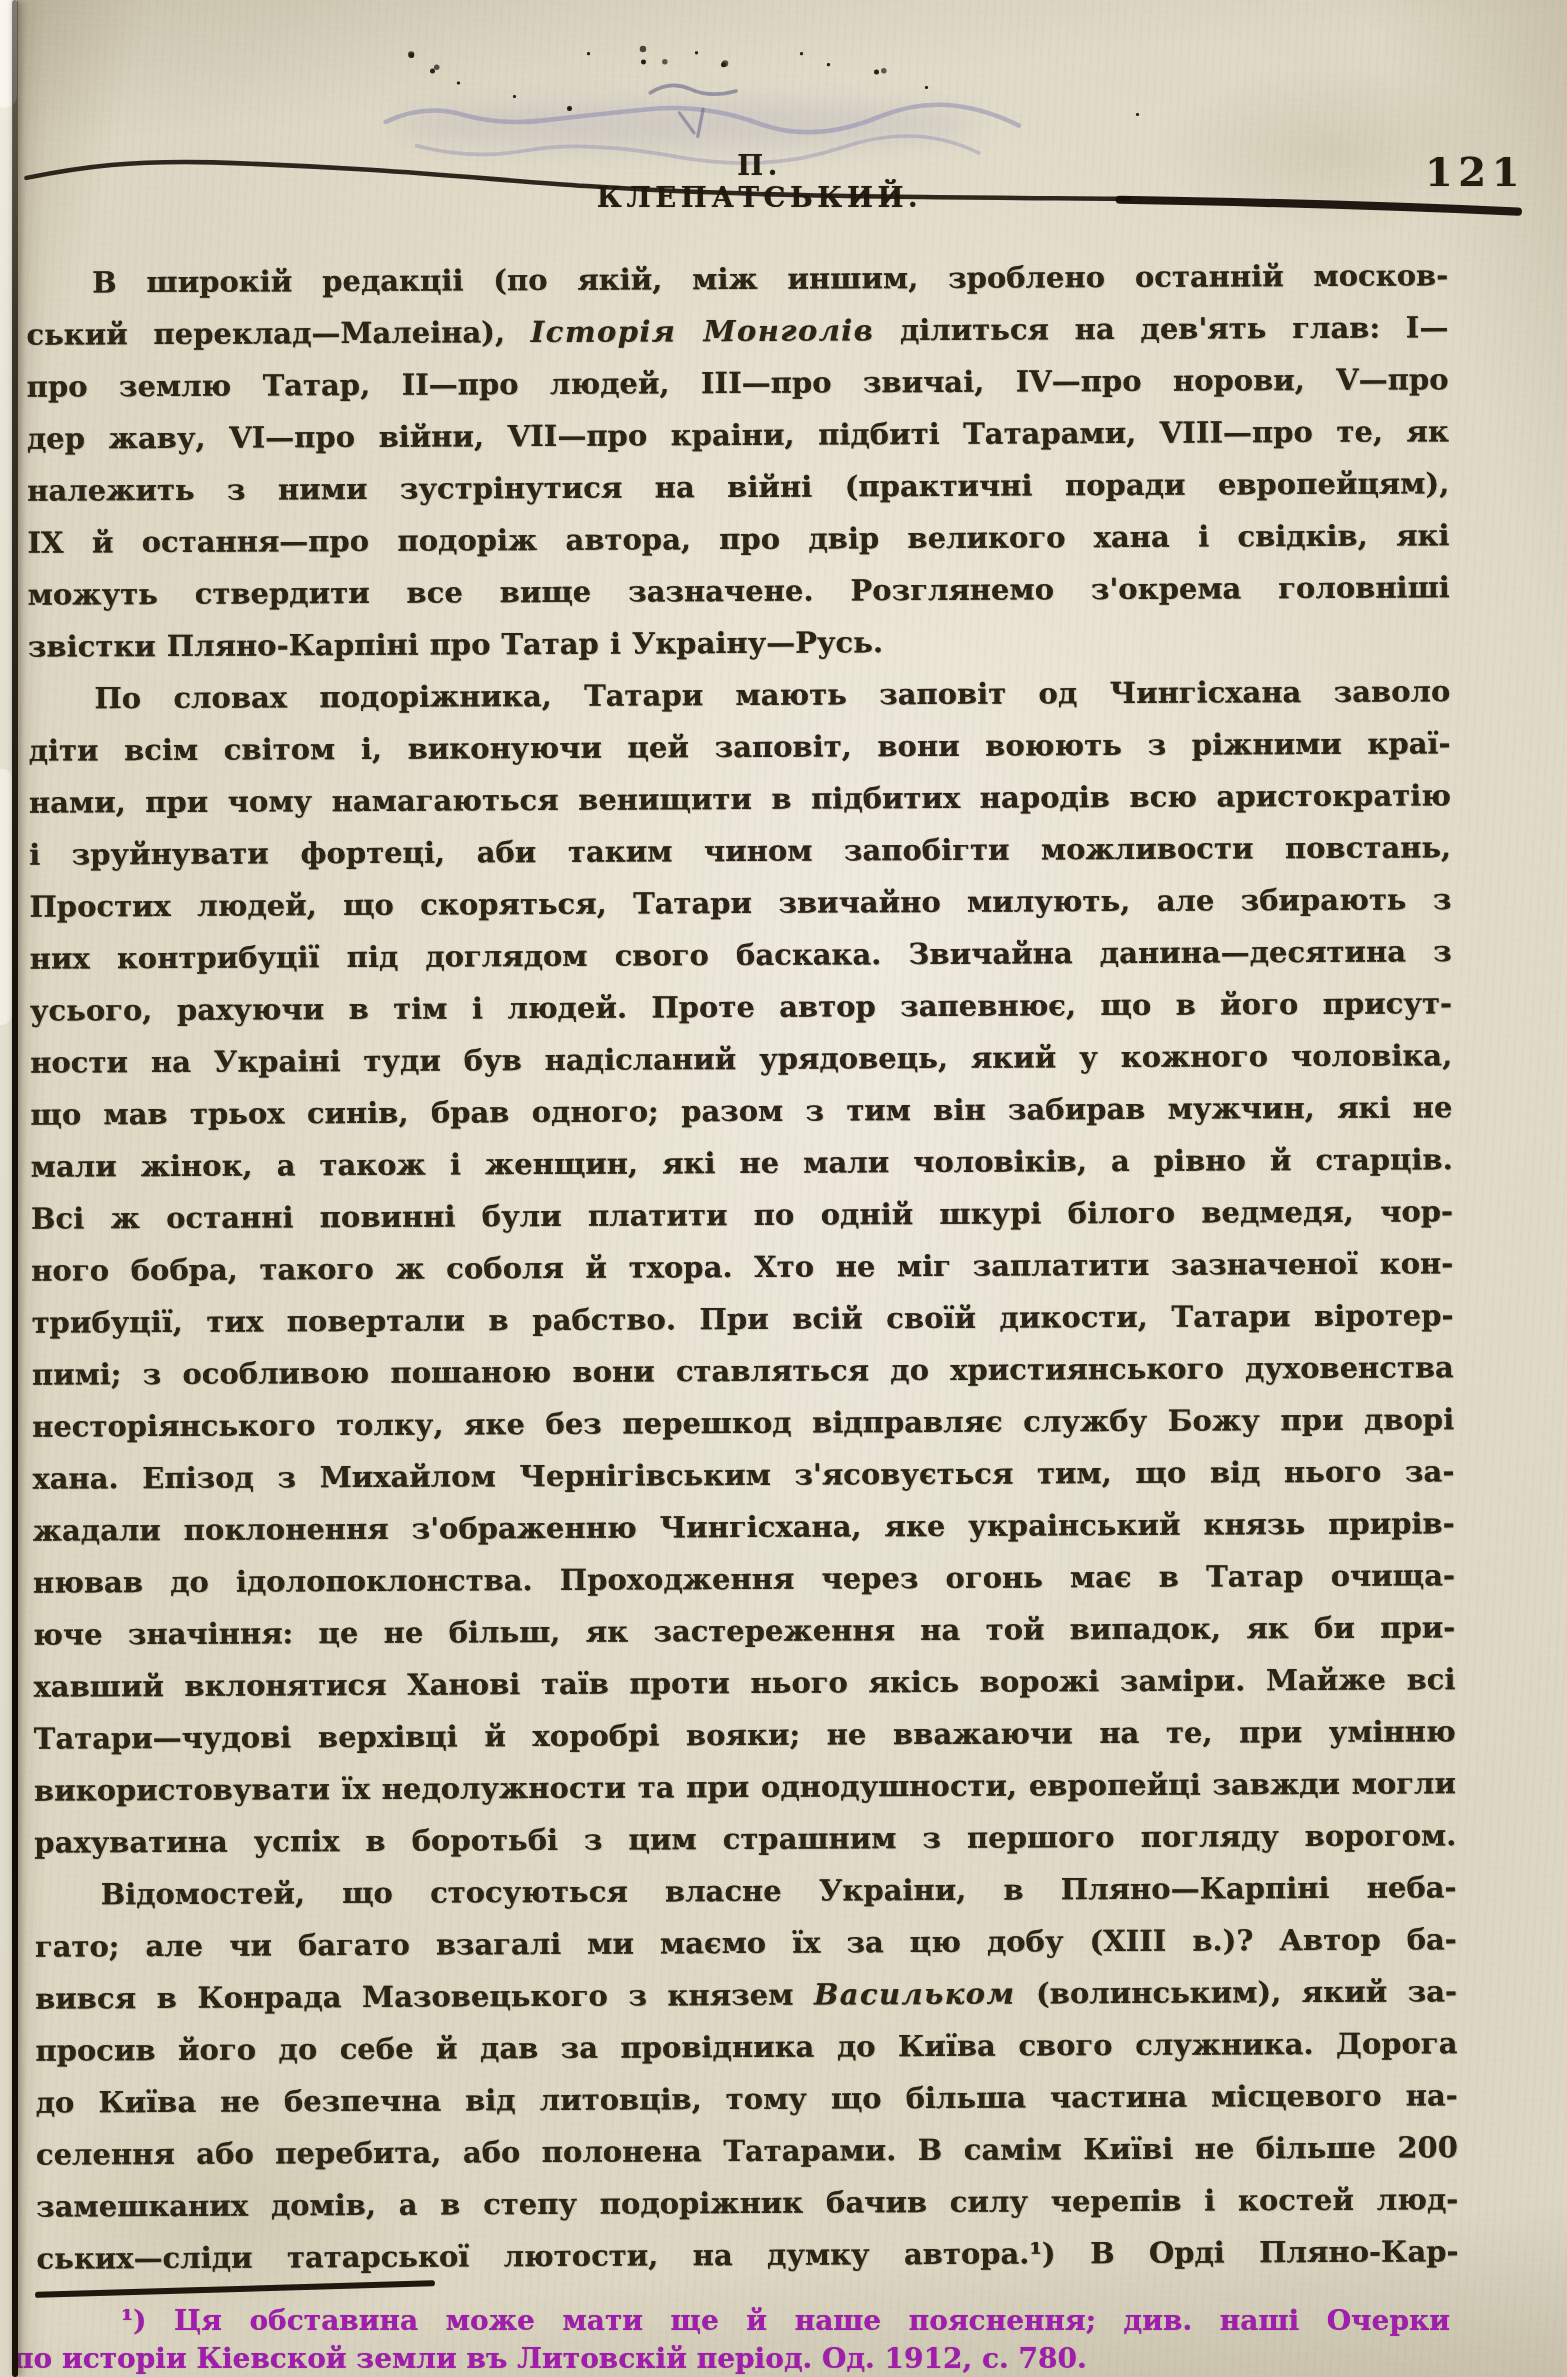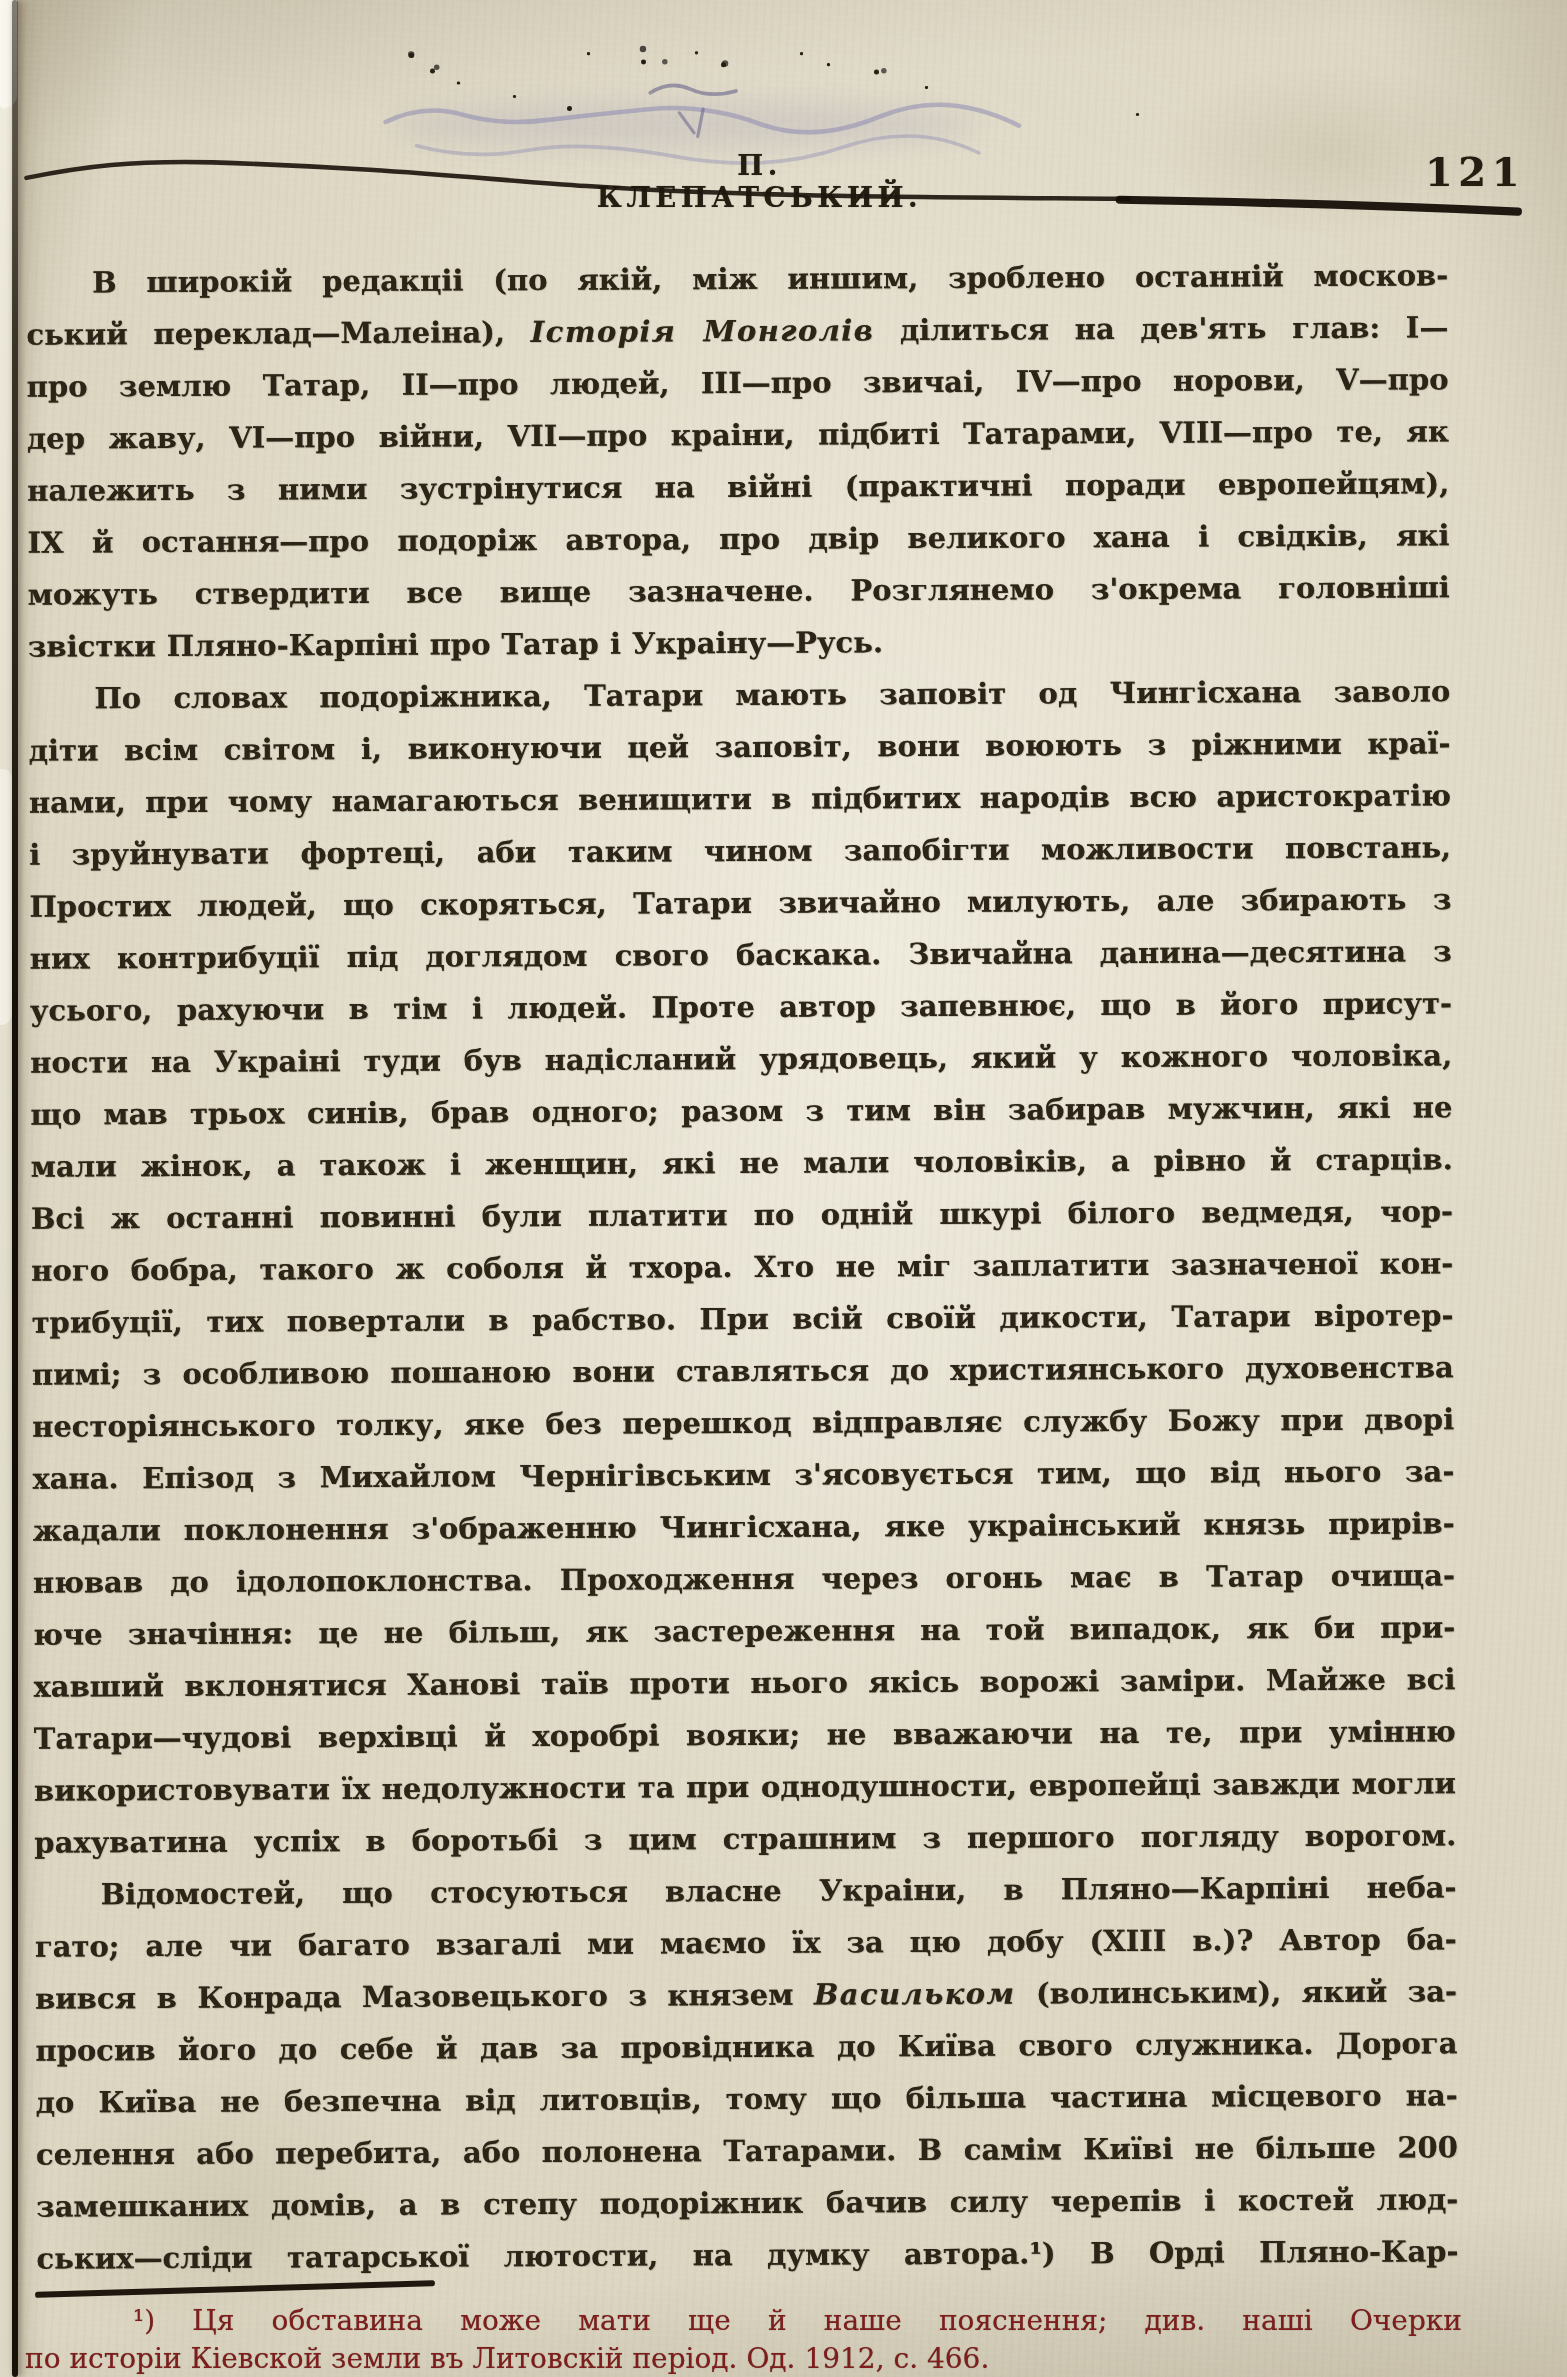--- a/index.html
+++ b/index.html
@@ -65,22 +65,22 @@
   .line{line-height:52px;height:52px;overflow:hidden;
     text-align:justify;text-align-last:justify;letter-spacing:0;word-spacing:0.9px;}
   .line.indent{padding-left:66px;}
   .line.last{text-align-last:left;}
   .it{font-style:italic;letter-spacing:1.4px;}
 
   
   .fn-rule{position:absolute;left:35px;top:2286px;width:400px;height:5.5px;z-index:2;
     background:#20180e;border-radius:2.7px;transform:rotate(-1.7deg);}
   #footnote{position:absolute;left:13px;top:2302px;width:1437px;z-index:2;
-    font-size:28px;font-weight:400;color:#7f1d1d;
-    text-shadow:0 0 0.9px rgba(50,40,26,.6);padding-left:12px;}
+    font-size:28px;font-weight:700;color:#a21caf;
+    text-shadow:0 0 0.9px rgba(50,40,26,.6);}
   .fline{line-height:38px;height:38px;overflow:hidden;
     text-align:justify;text-align-last:justify;}
   .fline.indent{padding-left:108px;}
   .fline.last{text-align-last:left;}
 </style>
 </head>
 <body>
 
 <div class="page">
 
@@ -160,17 +160,17 @@
         <div class="line"><span>до Київа не безпечна від литовців, тому що більша частина місцевого на-</span></div>
         <div class="line"><span>селення або перебита, або полонена Татарами. В самім Київі не більше 200</span></div>
         <div class="line"><span>замешканих домів, а в степу подоріжник бачив силу черепів і костей люд-</span></div>
         <div class="line"><span>ських—сліди татарської лютости, на думку автора.¹) В Орді Пляно-Кар-</span></div>
       </div>
     </main>
 
   <div class="fn-rule"></div>
   <div id="footnote">
       <div class="fline indent"><span>¹) Ця обставина може мати ще й наше пояснення; див. наші Очерки</span></div>
-      <div class="fline last"><span>по исторіи Кіевской земли въ Литовскій період. Од. 1912, с. 466.</span></div>
+      <div class="fline last"><span>по исторіи Кіевской земли въ Литовскій період. Од. 1912, с. 780.</span></div>
     </div>
 
 </div>
 
 
 </body></html>

